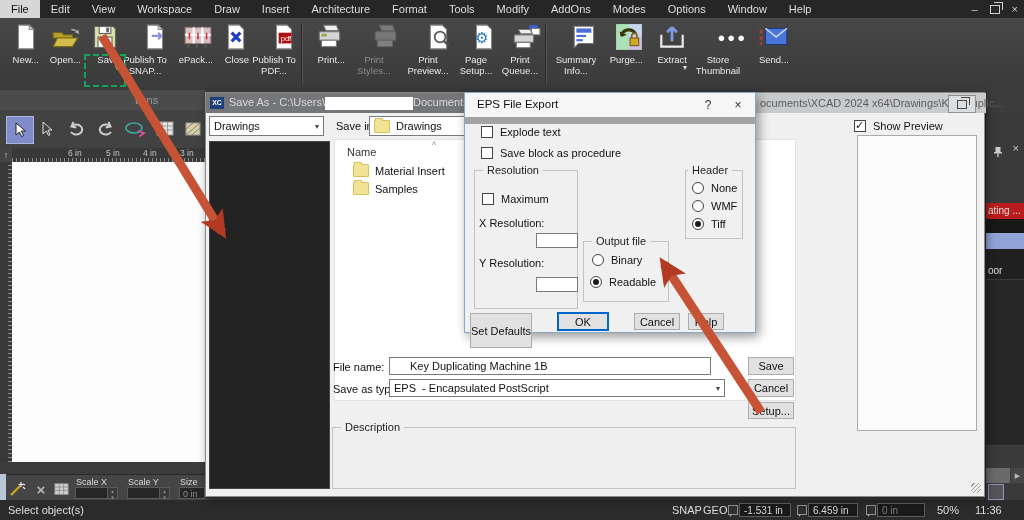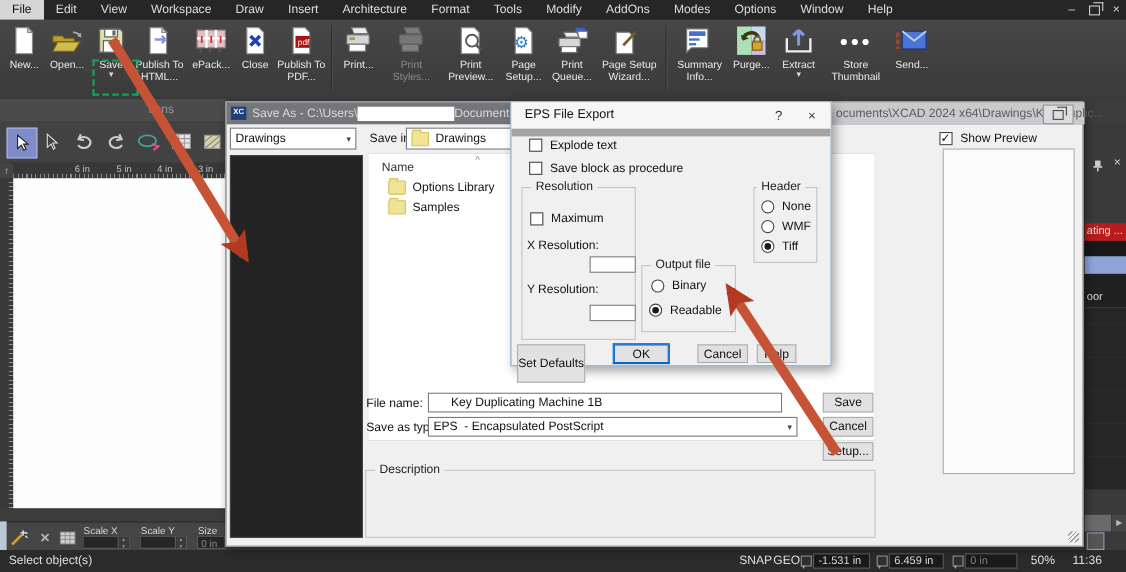--- a/index.html
+++ b/index.html
@@ -7,21 +7,21 @@
        font-family:"Liberation Sans",sans-serif;background:#3c3c3c;-webkit-font-smoothing:antialiased;}
   
   .menubar{position:absolute;left:0;top:0;width:1024px;height:18px;background:#262626;display:flex;align-items:stretch;z-index:3;}
   .menu-item{padding:0 11px;font-size:11px;color:#dedede;line-height:18px;cursor:default;}
   .menu-item.active{background:#d6d6d6;color:#111;}
   .wincontrols{position:absolute;right:6px;top:0;height:18px;display:flex;gap:12px;align-items:center;color:#cfcfcf;font-size:11px;}
   .restore-ico{position:relative;width:8px;height:7px;border:1px solid #cfcfcf;display:inline-block;}
   .restore-ico::before{content:"";position:absolute;right:-4px;top:-4px;width:8px;height:7px;border:1px solid #cfcfcf;border-left:none;border-bottom:none;}
   
   .toolbar{position:absolute;left:0;top:18px;width:1024px;height:72px;background:linear-gradient(#474747,#3a3a3a);display:flex;align-items:flex-start;padding:3px 2px 0 4px;box-sizing:border-box;z-index:3;}
-  .tbtn{display:flex;flex-direction:column;align-items:center;margin:0 1px;cursor:default;}
+  .tbtn{display:flex;flex-direction:column;align-items:flex-end;margin:0 1px;cursor:default;}
   .tbtn .ico{height:32px;display:flex;align-items:center;justify-content:center;}
   .tbtn .lbl{font-size:9.5px;color:#e8e8e8;text-align:center;line-height:11px;margin-top:1px;}
   .tbtn.disabled .lbl{color:#8b8b8b;}
   .tbtn.disabled .ico{opacity:.45;}
   .tsep{width:1px;height:60px;background:#2a2a2a;border-right:1px solid #555;margin:2px 3px;}
   .caret{font-size:8px;color:#ddd;line-height:6px;}
   .green-box{position:absolute;left:84px;top:54px;width:38px;height:29px;border:2px dashed #12a35a;z-index:45;}
   
   .strip2{position:absolute;left:0;top:90px;width:205px;height:20px;background:#4b4b4b;}
   .strip2 .frag{position:absolute;left:135px;top:4px;font-size:11px;color:#9a9a9a;}
@@ -156,21 +156,21 @@
       <span class="caret">▾</span>
     </div>
     <div class="tbtn" style="width:48px">
       <span class="ico">
           <svg width="26" height="28" viewBox="0 0 24 26">
             <path d="M4 2 h10 l4 4 v18 h-14 z" fill="#fff" stroke="#888"></path>
             <path d="M14 2 l4 4 h-4 z" fill="#ddd" stroke="#888"></path>
             <path d="M8 12 h9 m0 0 l-3 -3 m3 3 l-3 3" fill="none" stroke="#8892e0" stroke-width="2"></path>
           </svg>
         </span>
-      <span class="lbl">Publish To HTML...</span>
+      <span class="lbl">Publish To SNAP...</span>
     </div>
     <div class="tbtn" style="width:42px">
       <span class="ico">
           <svg width="30" height="28" viewBox="0 0 28 26">
             <rect x="2" y="4" width="24" height="15" fill="#dcc2c2" stroke="#977"></rect>
             <line x1="10" y1="4" x2="10" y2="19" stroke="#fff" stroke-width="2"></line>
             <line x1="18" y1="4" x2="18" y2="19" stroke="#fff" stroke-width="2"></line>
             <line x1="2" y1="11" x2="26" y2="11" stroke="#fff" stroke-width="2"></line>
             <path d="M5 20 v3 m8 -3 v3 m8 -3 v3" stroke="#555" stroke-width="2"></path>
             <path d="M6 9 v6 m8 -6 v6 m8 -6 v6" stroke="#c33" stroke-width="1.5"></path>
@@ -242,30 +242,20 @@
       <span class="ico">
           <svg width="30" height="28" viewBox="0 0 28 26">
             <rect x="17" y="2" width="8" height="6" fill="#3a5fd0"></rect>
             <rect x="19" y="5" width="8" height="6" fill="#fff" stroke="#777"></rect>
             <path d="M7 6 h11 l2 4 h-11 z" fill="#eee" stroke="#777"></path>
             <rect x="3" y="11" width="18" height="7" rx="1" fill="#d6d6d6" stroke="#777"></rect>
             <rect x="5" y="18" width="13" height="5" fill="#fff" stroke="#777"></rect>
           </svg>
         </span>
       <span class="lbl">Print Queue...</span>
-    </div>
-    <div class="tbtn" style="width:58px">
-      <span class="ico">
-          <svg width="30" height="28" viewBox="0 0 28 26">
-            <path d="M3 6 h11 l3 3 v15 h-14 z" fill="#fff" stroke="#888"></path>
-            <line x1="9" y1="17" x2="21" y2="4" stroke="#7a5a2a" stroke-width="2.4"></line>
-            <path d="M20 2 v5 M17.5 4.5 h5 M24 7 l3 3 m0 -3 l-3 3" stroke="#444" stroke-width="1"></path>
-          </svg>
-        </span>
-      <span class="lbl">Page Setup Wizard...</span>
     </div>
     <div class="tsep"></div>
     <div class="tbtn" style="width:50px">
       <span class="ico">
           <svg width="30" height="28" viewBox="0 0 28 26">
             <path d="M3 3 h18 v16 h-14 l-4 4 z" fill="#fff" stroke="#777"></path>
             <rect x="5" y="5" width="14" height="4" fill="#4a6fd4"></rect>
             <rect x="5" y="11" width="9" height="2" fill="#4a6fd4"></rect>
             <rect x="5" y="15" width="6" height="2" fill="#4a6fd4"></rect>
           </svg>
@@ -483,21 +473,21 @@
     <div class="ckrow" style="left:648px;top:27px">
       <span class="cb checked"></span>
       <span>Show Preview</span>
     </div>
 
     <div class="filelist">
       <span class="lhead">Name</span>
       <span class="sortico">^</span>
       <div class="fitem" style="top:24px">
         <span class="folder"></span>
-        <span>Options Library</span>
+        <span>Material Insert</span>
       </div>
       <div class="fitem" style="top:42px">
         <span class="folder"></span>
         <span>Samples</span>
       </div>
     </div>
 
     <div class="previewbox"></div>
 
     <span class="lblk" style="position:absolute;left:127px;top:268px">File name:</span>

